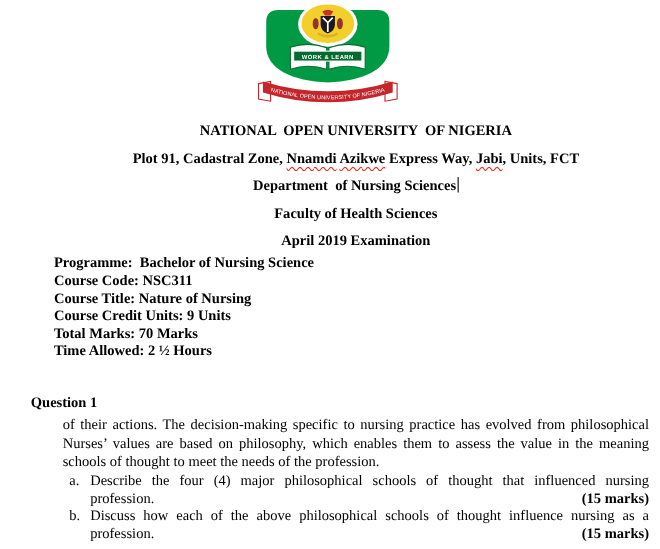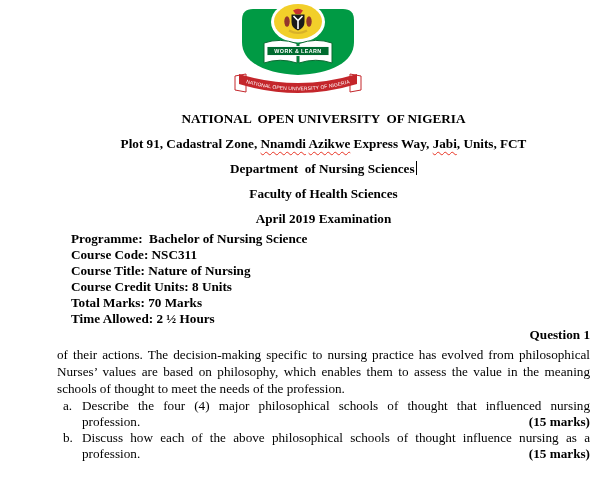--- a/index.html
+++ b/index.html
@@ -20,23 +20,23 @@
     text-decoration-style:wavy;
     text-decoration-color:#e83323;
     text-decoration-thickness:1px;
     text-underline-offset:3px;
     text-decoration-skip-ink:none;
   }
   .cursor{
     display:inline-block;width:1.4px;height:14px;background:#000;
     vertical-align:-2px;margin-left:1px;
   }
-  .course-block{margin-top:0;padding:0 10px 0 71px;}
+  .course-block{margin-top:0;padding:0 10px 0 49px;}
   .course-line{font-weight:bold;line-height:16px;white-space:pre-wrap;}
-  .q-heading{font-weight:bold;line-height:16px;padding:0 10px 0 28px;text-align:right;}
+  .q-heading{font-weight:bold;line-height:16px;margin-top:31px;padding:0 10px 0 28px;}
   .q-intro{margin-top:3px;padding:0 10px 0 57px;line-height:17px;}
   .jline{text-align:justify;}
   .stretch{text-align:justify;text-align-last:justify;}
   .q-list{margin-top:1px;padding:0 10px 0 57px;line-height:16px;}
   .q-item{display:flex;padding-left:6px;}
   .q-marker{width:19px;flex:0 0 19px;}
   .q-item-body{flex:1;min-width:0;}
   .q-item-line2{display:flex;justify-content:space-between;}
   .marks{font-weight:bold;}
 </style>
@@ -93,21 +93,21 @@
       <div class="hline"><span>Plot 91, Cadastral Zone, </span><span class="sp-err">Nnamdi</span><span> </span><span class="sp-err">Azikwe</span><span> Express Way, </span><span class="sp-err">Jabi</span><span>, Units, FCT</span></div>
       <div class="hline"><span>Department  of Nursing Sciences</span><span class="cursor"></span></div>
       <div class="hline">Faculty of Health Sciences</div>
       <div class="hline">April 2019 Examination</div>
     </div>
 
     <div class="course-block">
       <div class="course-line">Programme:  Bachelor of Nursing Science</div>
       <div class="course-line">Course Code: NSC311</div>
       <div class="course-line">Course Title: Nature of Nursing</div>
-      <div class="course-line">Course Credit Units: 8 Units</div>
+      <div class="course-line">Course Credit Units: 9 Units</div>
       <div class="course-line">Total Marks: 70 Marks</div>
       <div class="course-line">Time Allowed: 2 ½ Hours</div>
     </div>
 
     <div class="q-heading">Question 1</div>
 
     <div class="q-intro">
       <div class="jline stretch">of their actions. The decision-making specific to nursing practice has evolved from philosophical</div>
       <div class="jline stretch">Nurses’ values are based on philosophy, which enables them to assess the value in the meaning</div>
       <div class="jline">schools of thought to meet the needs of the profession.</div>

